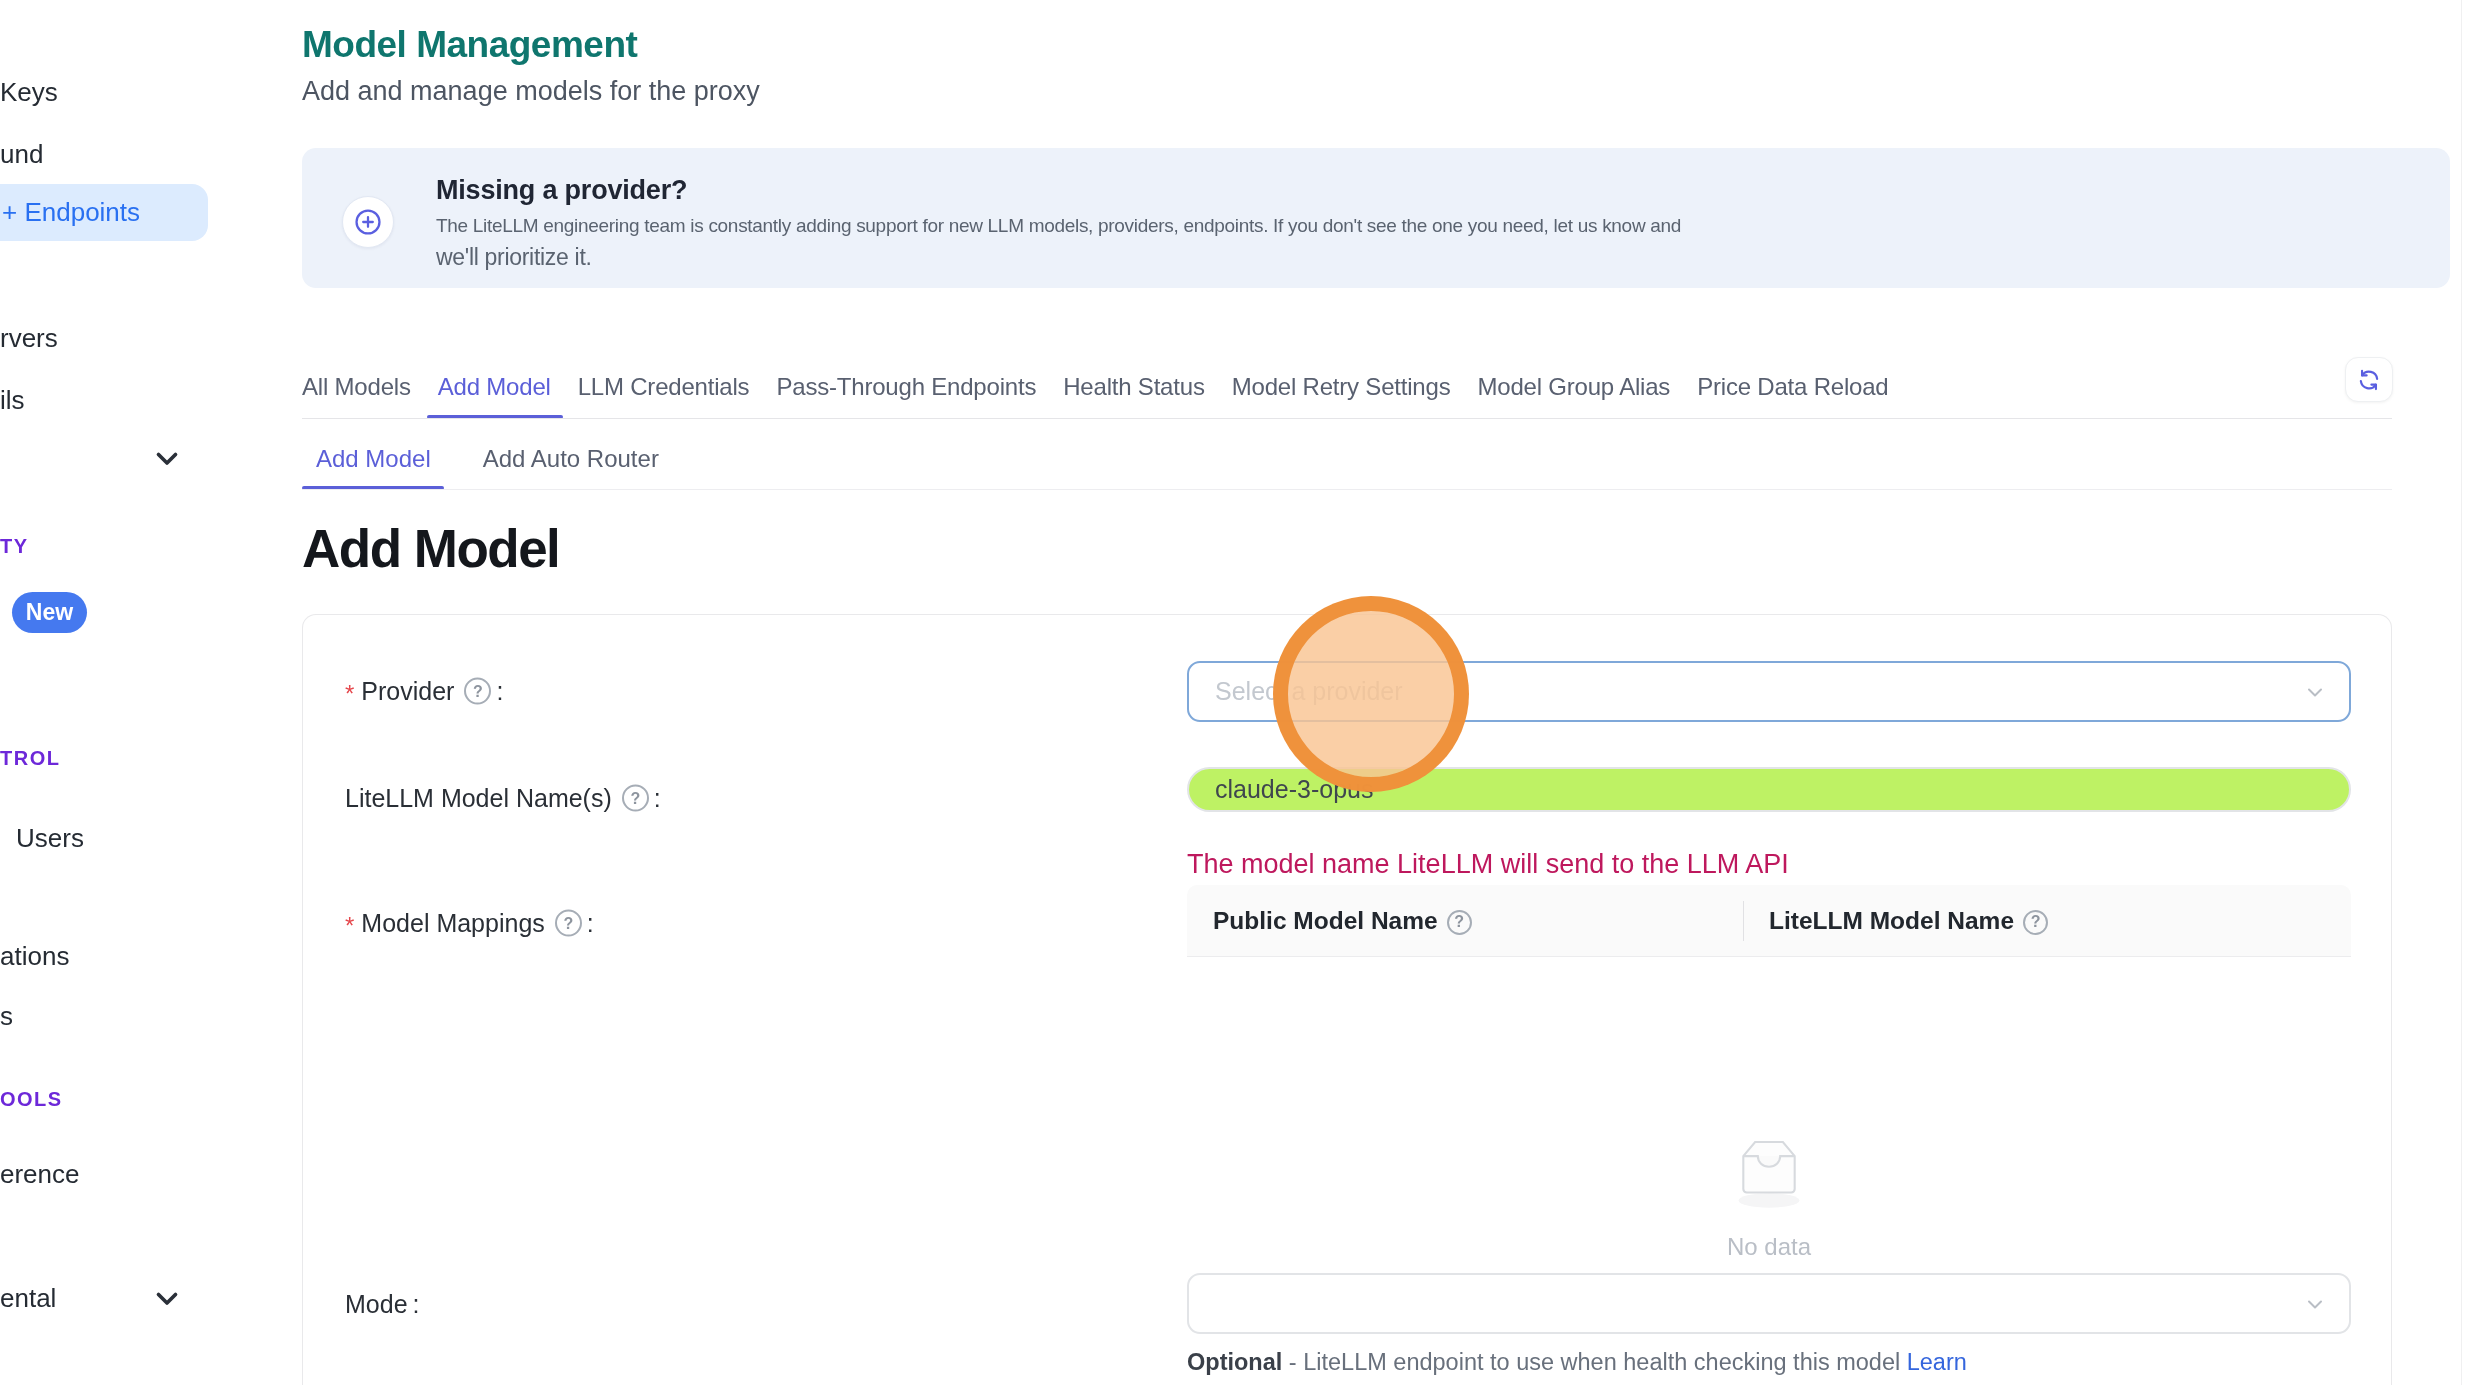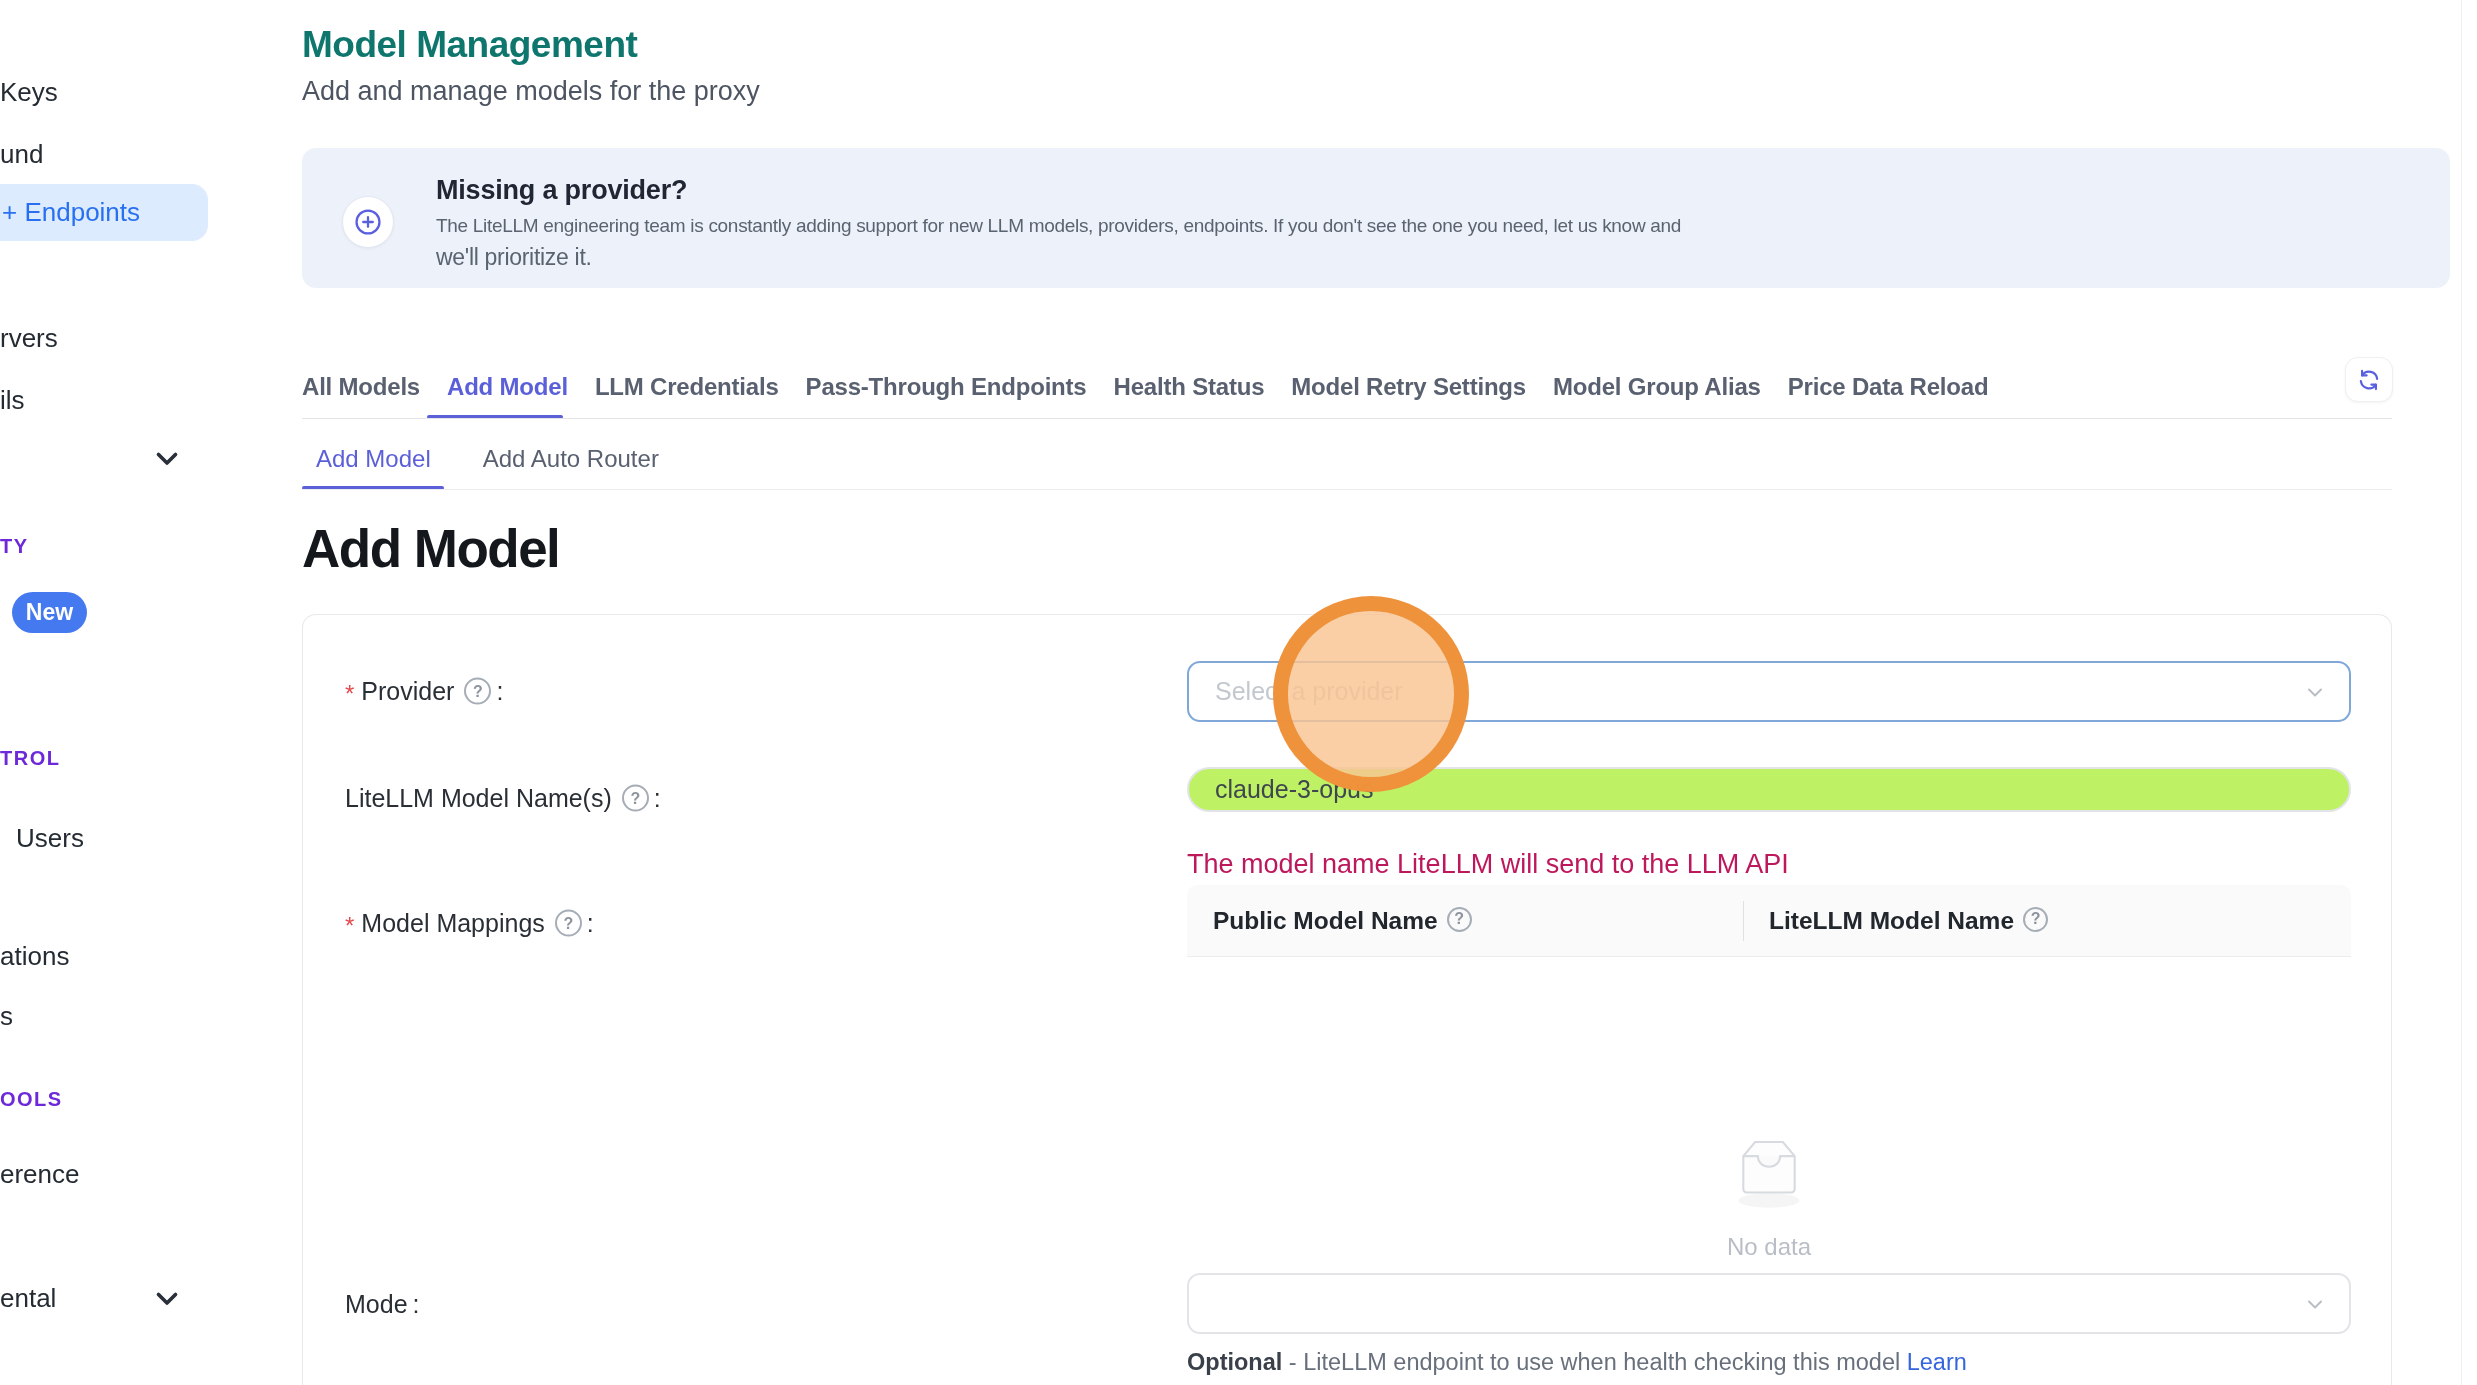--- a/index.html
+++ b/index.html
@@ -21,21 +21,21 @@
   
   .banner { position:absolute; left:302px; top:148px; width:2148px; height:140px; background:#edf2fa; border-radius:14px; }
   .banner-icon { position:absolute; left:40px; top:48px; width:52px; height:52px; background:#fff; border:1px solid #e2e8f3; border-radius:50%; box-shadow:0 1px 3px rgba(30,40,90,.06); display:flex; align-items:center; justify-content:center; }
   .banner-title { position:absolute; left:134px; top:27px; font-size:27px; font-weight:700; color:#20263
 4; color:#202634; letter-spacing:-0.2px; }
   .banner-line1 { position:absolute; left:134px; top:67px; font-size:19px; color:#5a6370; letter-spacing:-0.3px; white-space:nowrap; }
   .banner-line2 { position:absolute; left:134px; top:96px; font-size:23px; color:#5a6370; letter-spacing:-0.3px; }
   .request-btn { position:absolute; left:1751px; top:40px; height:64px; padding:0 34px; background:#5d60ea; border-radius:22px; border:none; color:#fff; font-size:27px; font-weight:700; font-family:"Liberation Sans",sans-serif; display:flex; align-items:center; gap:16px; cursor:pointer; letter-spacing:-0.2px; }
 
   
-  .tabs-row { position:absolute; left:302px; top:364px; height:46px; display:flex; align-items:center; gap:27px;font-weight:bold; }
+  .tabs-row { position:absolute; left:302px; top:364px; height:46px; display:flex; align-items:center; gap:27px; }
   .tab { font-size:24px; color:#596070; white-space:nowrap; cursor:pointer; letter-spacing:-0.2px; }
   .tab.active { color:#5b5fd8; }
   .tab-underline { position:absolute; left:427px; top:415px; width:136px; height:4px; background:#5b5fd8; border-radius:2px; }
   .tabs-divider { position:absolute; left:302px; top:418px; width:2090px; height:1px; background:#e5e5e8; }
   .refresh-btn { position:absolute; left:2345px; top:357px; width:48px; height:45px; background:#fff; border:1px solid #eef0f2; border-radius:13px; box-shadow:0 1px 3px rgba(0,0,0,.05); display:flex; align-items:center; justify-content:center; cursor:pointer; }
 
   .subtabs-row { position:absolute; left:316px; top:437px; height:44px; display:flex; align-items:center; gap:52px; }
   .subtab { font-size:24px; color:#596070; white-space:nowrap; cursor:pointer; }
   .subtab.active { color:#5b5fd8; }
   .subtab-underline { position:absolute; left:302px; top:486px; width:142px; height:4px; background:#5b5fd8; border-radius:2px; }
@@ -52,21 +52,21 @@
 
   .sel { position:absolute; left:884px; width:1164px; height:61px; background:#fff; border-radius:13px; display:flex; align-items:center; padding:0 26px; cursor:pointer; }
   .sel .chev { position:absolute; right:22px; top:50%; transform:translateY(-50%); width:24px; height:24px; }
   .sel-provider { top:46px; border:2px solid #7fa8d9; }
   .sel-provider .ph { font-size:25px; color:#c3c8cf; }
   .txt-input { position:absolute; left:884px; top:152px; width:1164px; height:45px; border:2px solid #e2e4e7; border-radius:25px; display:flex; align-items:center; padding:0 26px; font-size:25px; color:#3f464e; background:#bef264; }
   .helper { position:absolute; left:884px; top:234px; font-size:27px; color:#be185d; }
 
   .map-table { position:absolute; left:884px; top:270px; width:1164px; }
   .map-head { height:72px; background:#fafafa; border-bottom:1px solid #ececee; border-radius:10px 10px 0 0; display:flex; align-items:center; position:relative; }
-  .map-col { display:flex; align-items:flex-start; font-size:24.5px; font-weight:700; color:#22272e; padding-left:26px; }
+  .map-col { display:flex; align-items:flex-end; font-size:24.5px; font-weight:700; color:#22272e; padding-left:26px; }
   .map-col .help-icon { width:25px; height:25px; border-width:2px; margin-left:9px; }
   .map-col-divider { position:absolute; left:556px; top:16px; width:1px; height:40px; background:#e1e1e4; }
   .map-empty { height:538px; border-bottom:1px solid #ececee; display:flex; flex-direction:column; align-items:center; justify-content:center; gap:14px; padding-bottom:60px; }
   .nodata { font-size:24px; color:#b9bec6; margin-top:6px; }
 
   .sel-mode { top:658px; border:2px solid #e2e4e7; }
   .mode-helper { position:absolute; left:884px; top:734px; font-size:23.5px; color:#68707c; white-space:nowrap; }
   .mode-helper b { color:#3a4049; font-weight:700; }
   .learn-link { color:#3566dd; cursor:pointer; }
 

